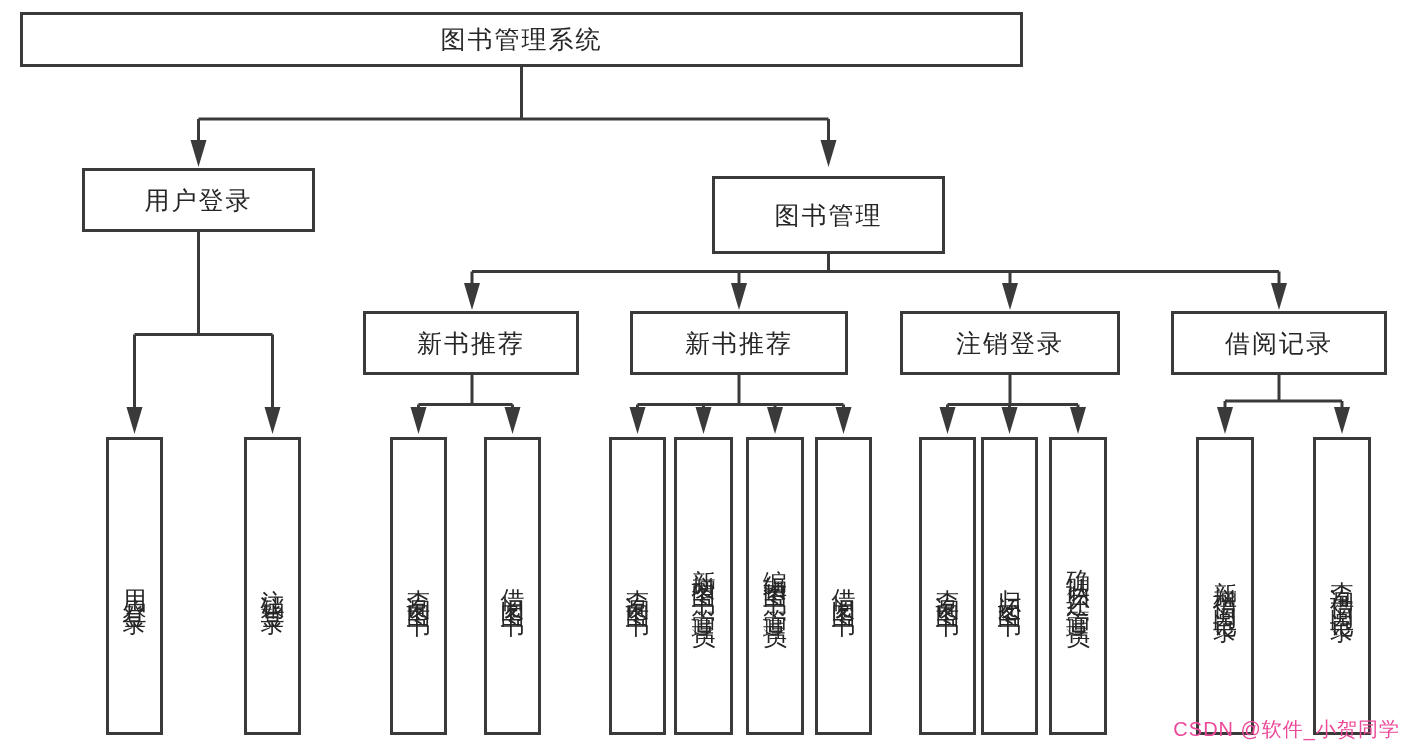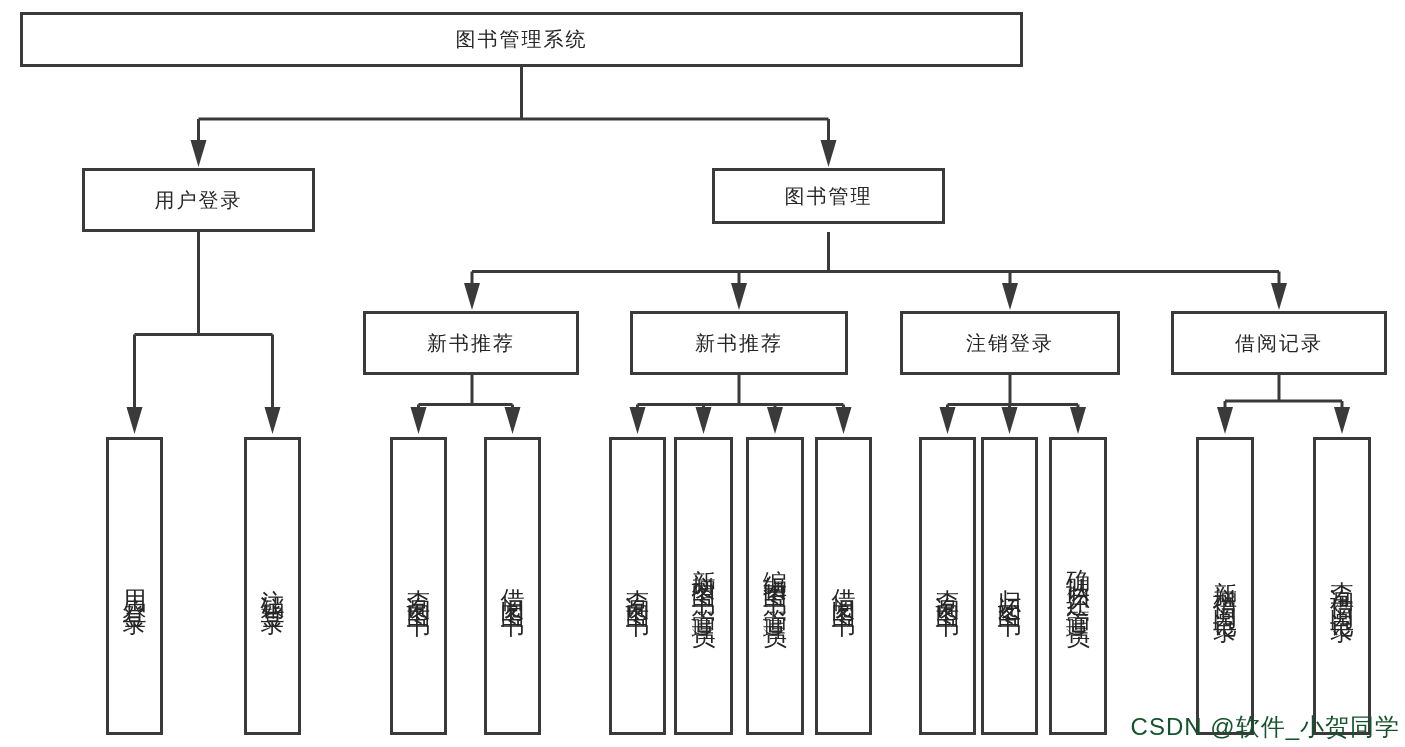--- a/index.html
+++ b/index.html
@@ -14,34 +14,34 @@
   .wires line, .wires polyline{stroke:#3a3a3a;stroke-width:3;fill:none;}
   .wires polygon{fill:#3a3a3a;stroke:none;}
   .node{
     position:absolute;
     box-sizing:border-box;
     border:3px solid #3a3a3a;
     background:#ffffff;
     display:flex;align-items:center;justify-content:center;
     color:#262626;
   }
-  .node.h{font-size:20px;letter-spacing:2px;white-space:nowrap;}
+  .node.h{font-size:25px;letter-spacing:2px;white-space:nowrap;}
   .node.v span{
     writing-mode:vertical-rl;
     text-orientation:mixed;
     font-size:24px;
     letter-spacing:8px;
     line-height:1;
     white-space:nowrap;
   }
   .watermark{
     position:absolute;
     right:5px;bottom:4px;
-    font-size:24px;
-    color:#14532d;
+    font-size:20px;
+    color:#ec4899;
     letter-spacing:1px;
     z-index:5;
     white-space:nowrap;
   }
 </style>
 </head>
 <body>
 
 <div class="canvas">
 
@@ -121,21 +121,21 @@
     </g>
   </svg>
 
   <div class="node h" style="left:20px;top:12px;width:1003px;height:55px;">
     <span>图书管理系统</span>
   </div>
 
   <div class="node h" style="left:82px;top:168px;width:233px;height:64px;">
     <span>用户登录</span>
   </div>
-  <div class="node h" style="left:712px;top:168px;width:233px;height:56px;">
+  <div class="node h" style="left:712px;top:176px;width:233px;height:78px;">
     <span>图书管理</span>
   </div>
 
   <div class="node h" style="left:363px;top:311px;width:216px;height:64px;">
     <span>新书推荐</span>
   </div>
   <div class="node h" style="left:630px;top:311px;width:218px;height:64px;">
     <span>新书推荐</span>
   </div>
   <div class="node h" style="left:900px;top:311px;width:220px;height:64px;">

